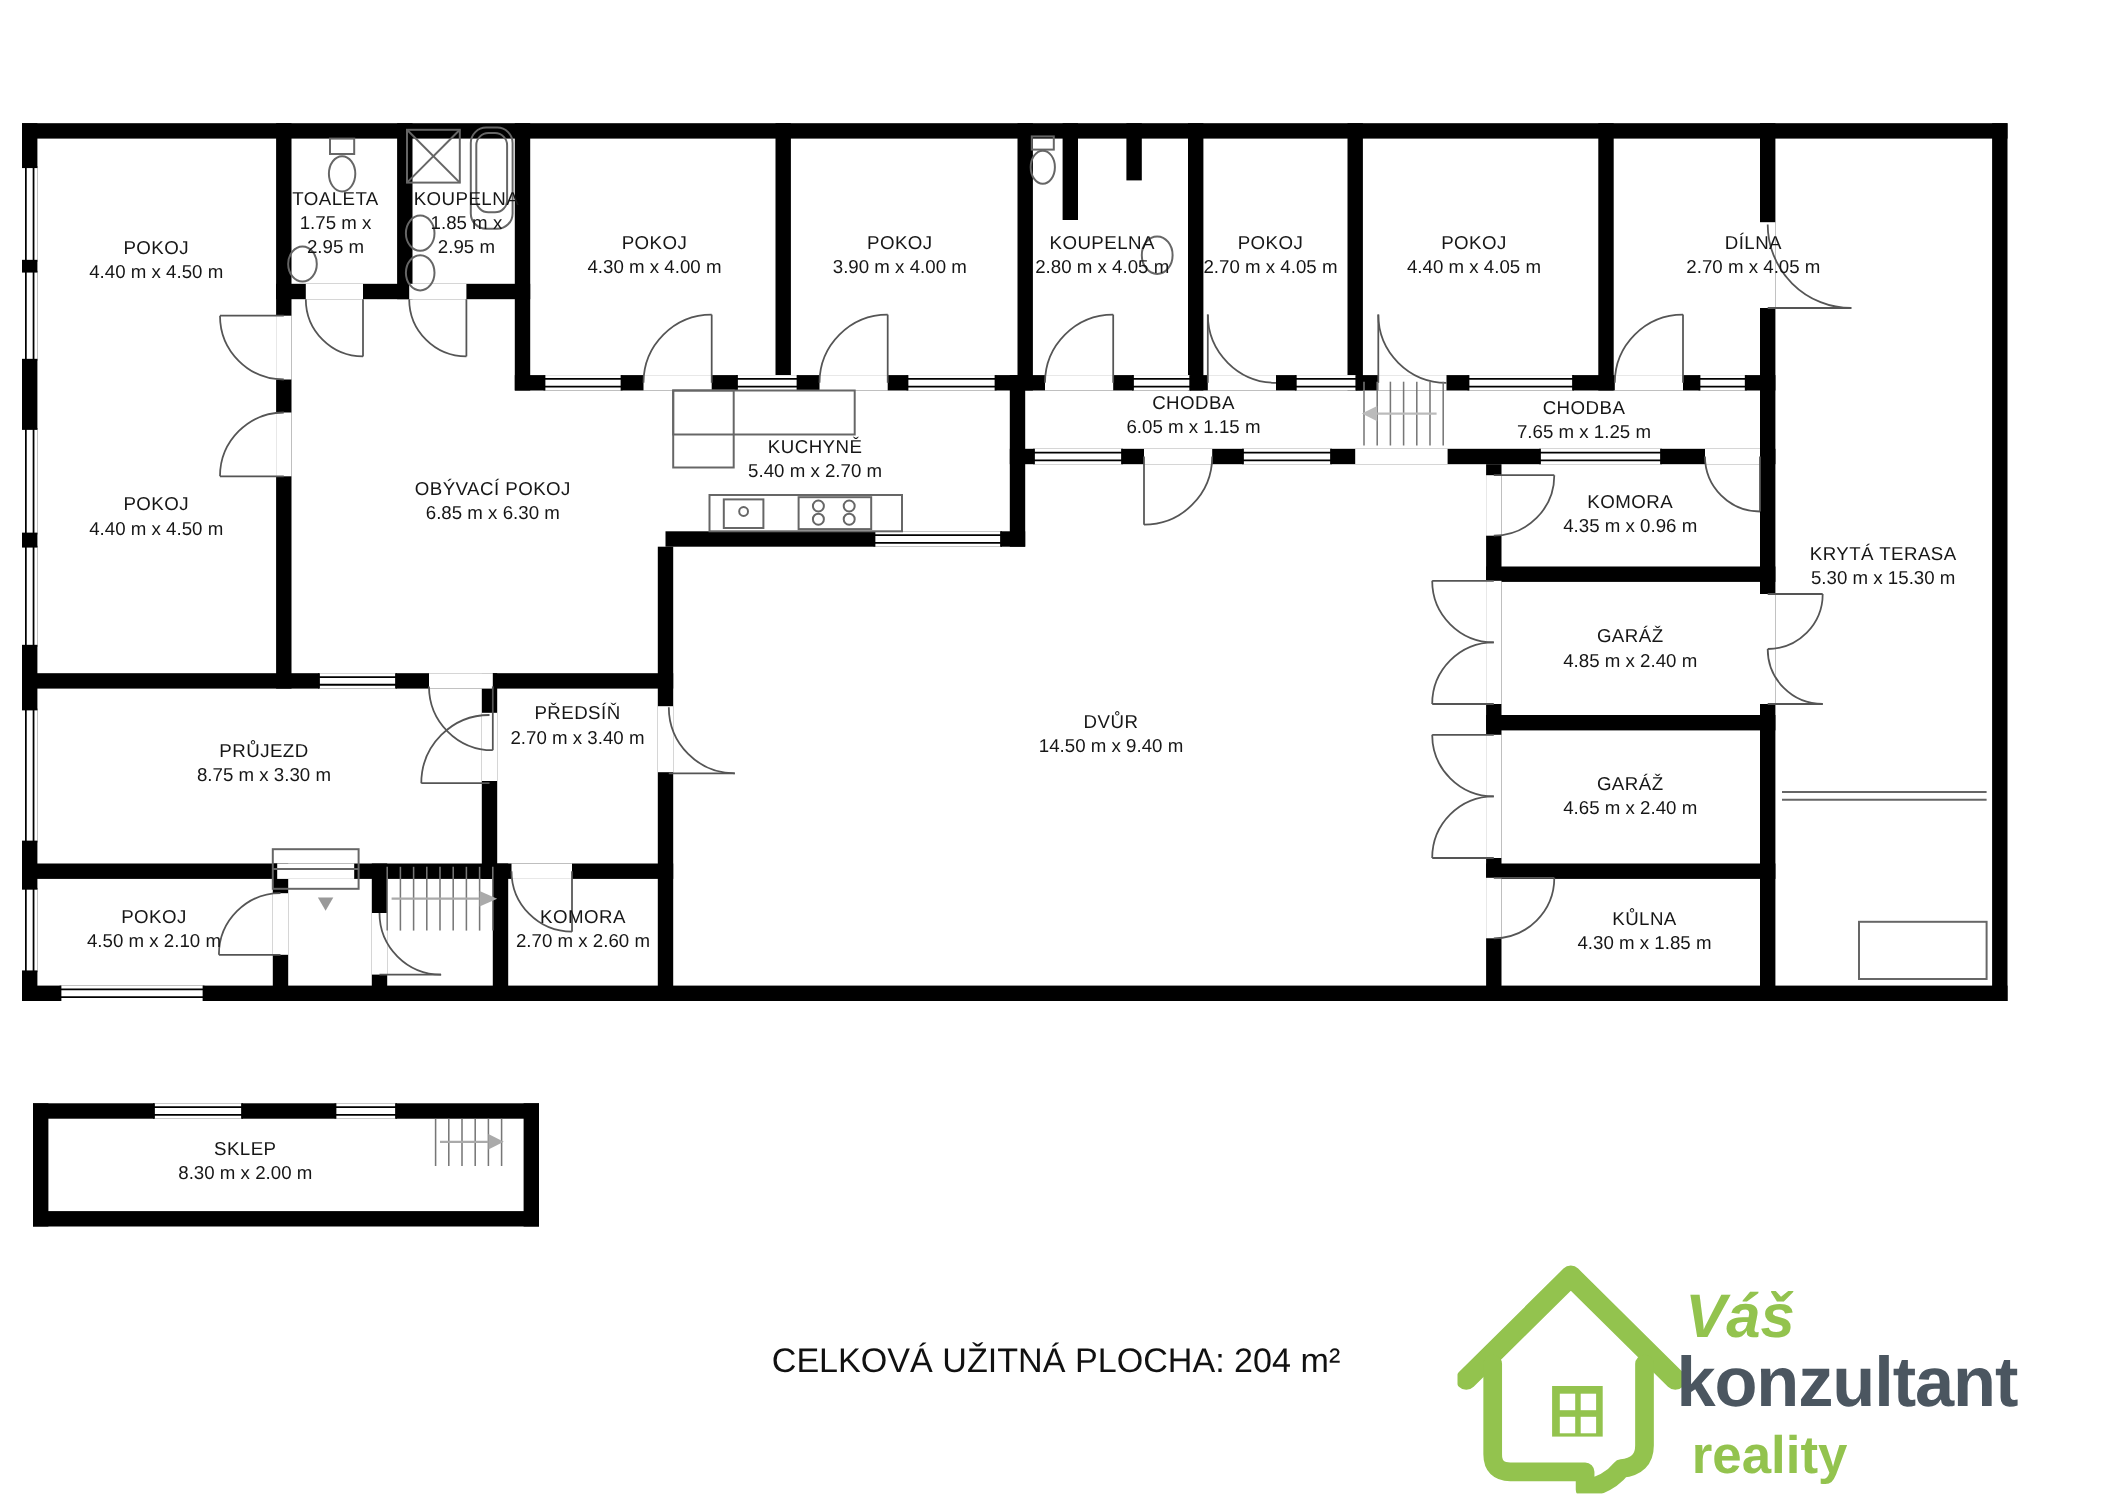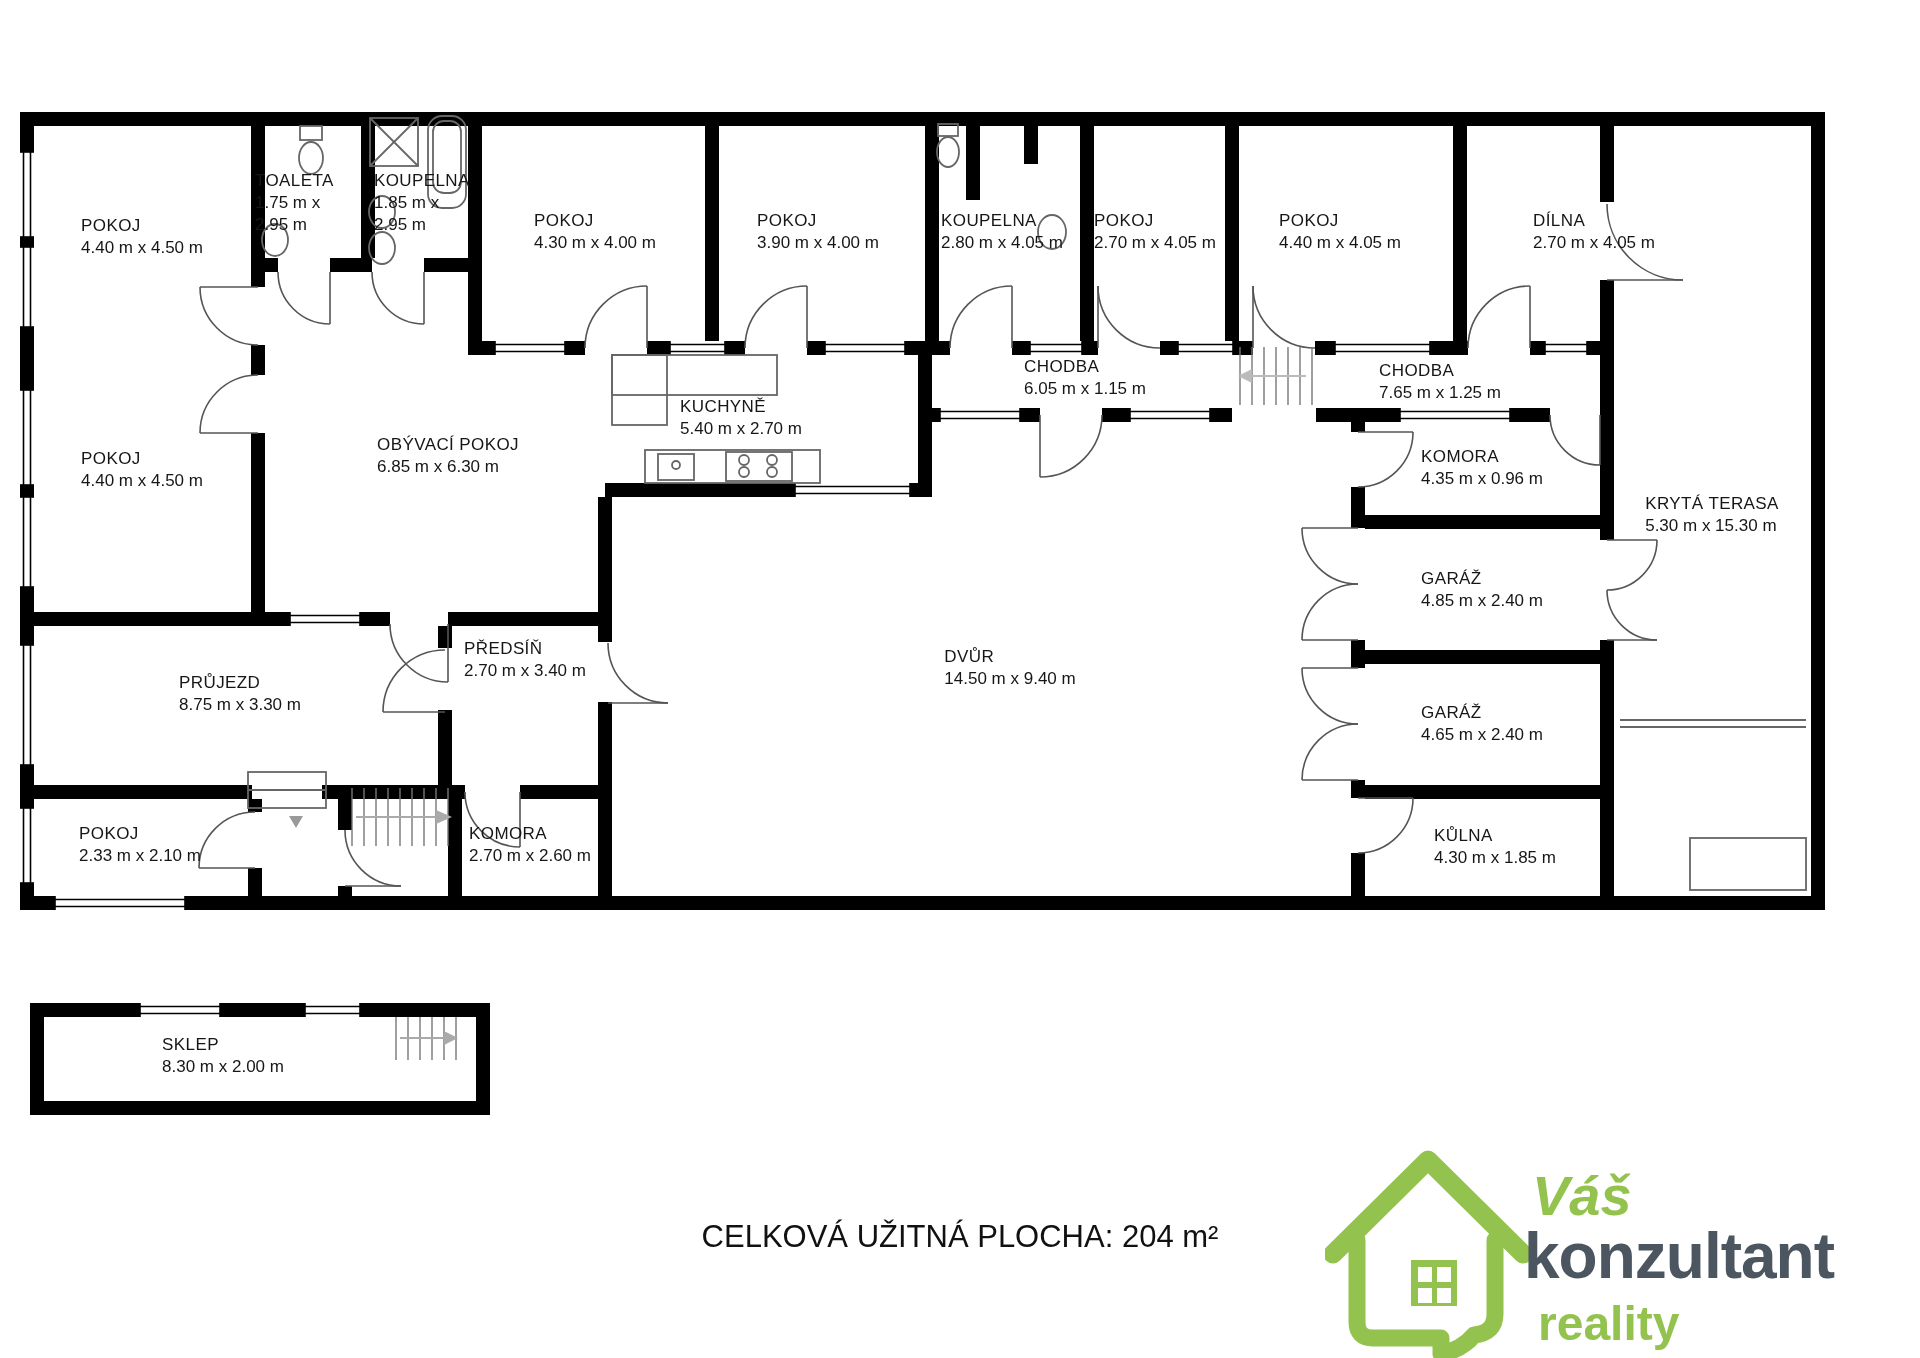--- a/index.html
+++ b/index.html
@@ -3,21 +3,21 @@
 <meta charset="utf-8">
 <style>
   html,body{margin:0;padding:0;background:#fff;}
   .canvas{
     position:relative;width:1920px;height:1358px;background:#fff;overflow:hidden;
     font-family:"Liberation Sans","DejaVu Sans",sans-serif;
   }
   #plan-svg{position:absolute;left:0;top:0;}
   .rlabel{
     position:absolute;transform:translate(-50%,-50%);
-    color:#161616;font-size:17px;line-height:22px;
+    text-align:center;color:#161616;font-size:17px;line-height:22px;
     white-space:nowrap;pointer-events:none;
   }
   .rlabel .rname{letter-spacing:.4px;}
   .rlabel.narrow{white-space:normal;width:100px;}
   .summary{
     position:absolute;left:485px;top:1112px;width:950px;text-align:center;
     color:#111;font-size:31px;line-height:50px;white-space:pre-wrap;
   }
   .logo-text{position:absolute;line-height:1;}
   .vas{left:1532px;top:1168px;font-size:56px;font-weight:bold;font-style:italic;color:var(--green);}
@@ -405,21 +405,21 @@
     <div class="rlabel" style="left:240px;top:694px">
         <div class="rname">PRŮJEZD</div>
         <div class="rdims">8.75 m x 3.30 m</div>
       </div>
     <div class="rlabel" style="left:525px;top:660px">
         <div class="rname">PŘEDSÍŇ</div>
         <div class="rdims">2.70 m x 3.40 m</div>
       </div>
     <div class="rlabel" style="left:140px;top:845px">
         <div class="rname">POKOJ</div>
-        <div class="rdims">2.33 m x 2.10 m</div>
+        <div class="rdims">4.50 m x 2.10 m</div>
       </div>
     <div class="rlabel" style="left:530px;top:845px">
         <div class="rname">KOMORA</div>
         <div class="rdims">2.70 m x 2.60 m</div>
       </div>
     <div class="rlabel" style="left:223px;top:1056px">
         <div class="rname">SKLEP</div>
         <div class="rdims">8.30 m x 2.00 m</div>
       </div>
   </div>

